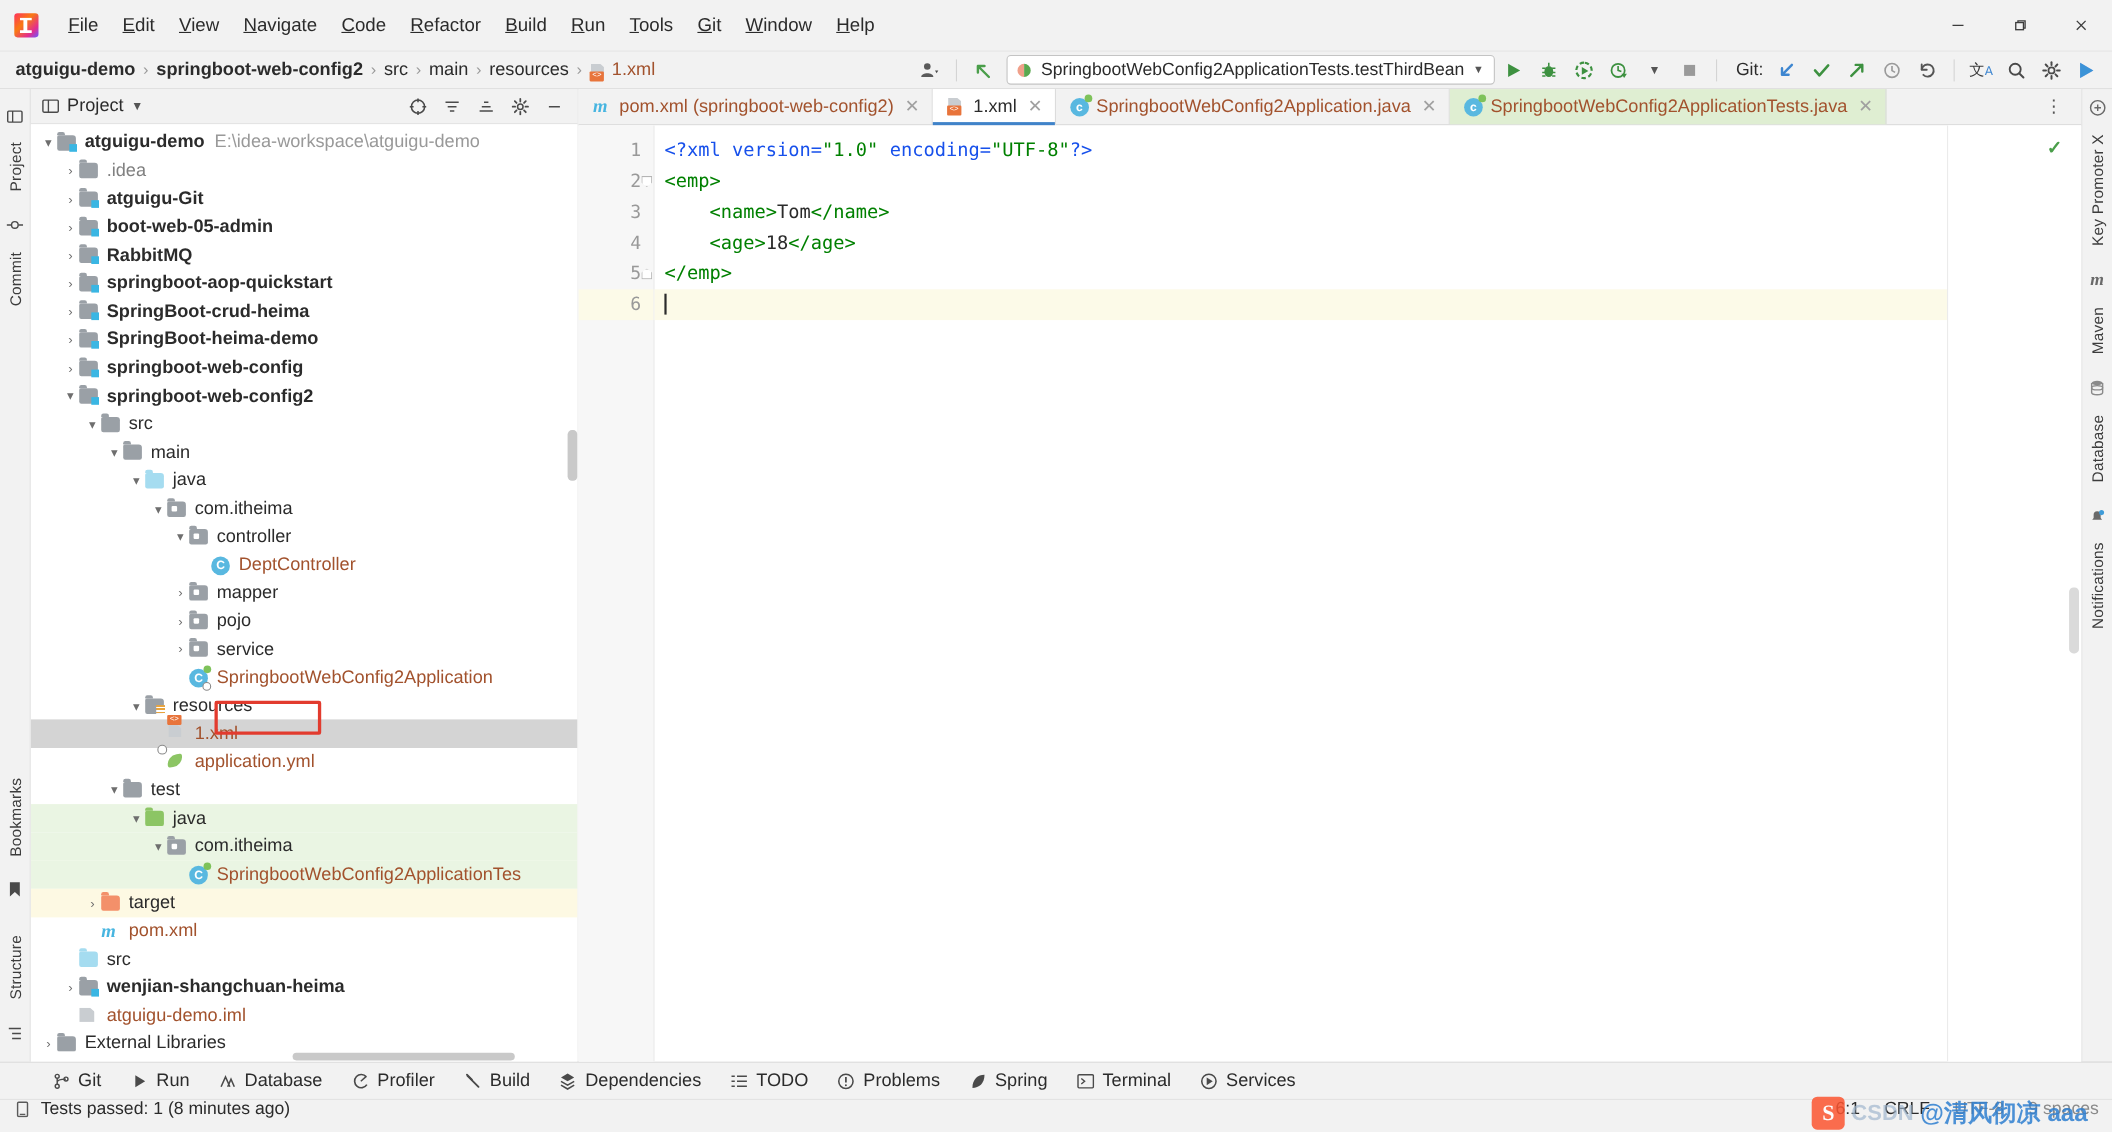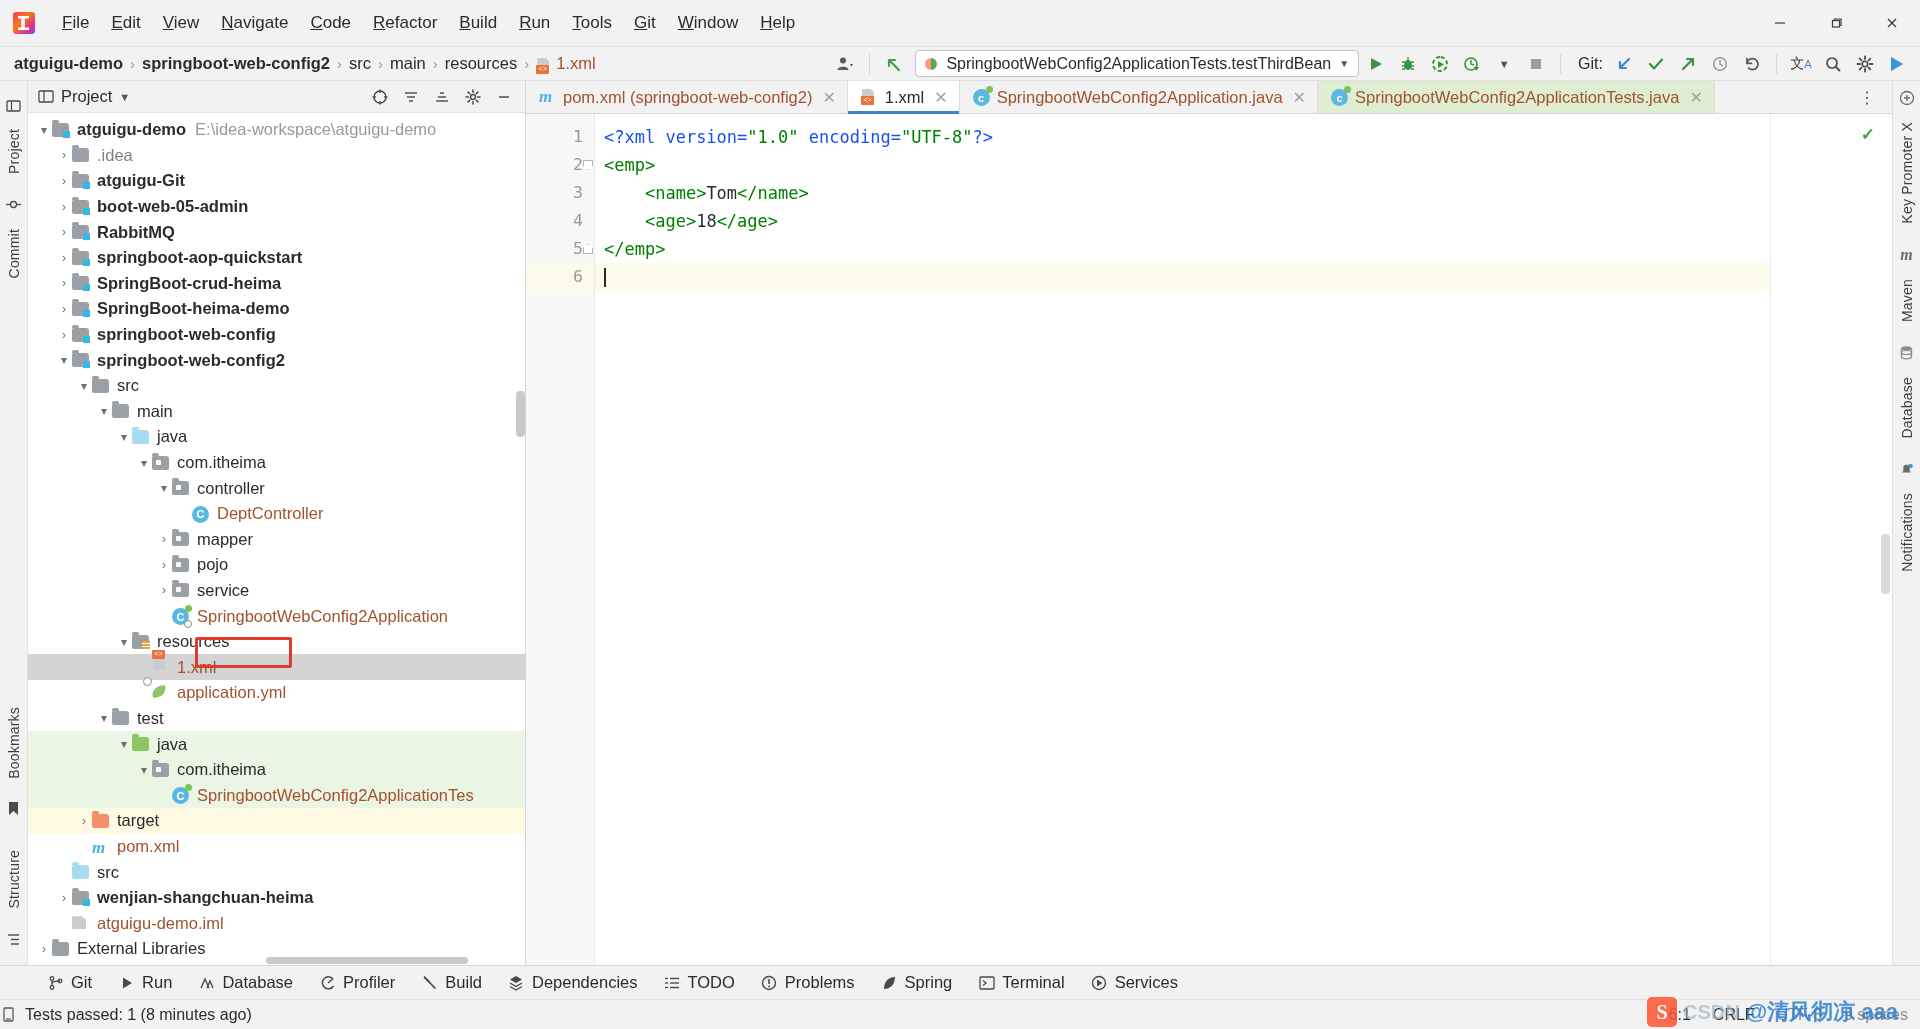--- a/index.html
+++ b/index.html
@@ -167,22 +167,22 @@
   .fm-box { width:10px; height:10px; border:1px solid #b4b4b4; background:#fff; position:relative;
             display:flex;align-items:center;justify-content:center; font-size:9px;color:#8a8a8a; line-height:1;}
   .fm-top { clip-path: polygon(0 0,100% 0,100% 60%,50% 100%,0 60%); }
   .fm-bot { clip-path: polygon(50% 0,100% 40%,100% 100%,0 100%,0 40%); }
 
   
   .toolwin { height: 34px; min-height:34px; display: flex; align-items: center; background: #f2f2f2;
              border-top: 1px solid #d6d6d6; padding-left: 34px; gap: 0px; }
   .tw { display: flex; align-items: center; gap: 7px; padding: 3px 13px; font-size: 16.5px; color: #2b2b2b; border-radius:3px;}
   .tw-ico { width: 17px; height: 17px; display:flex;align-items:center;justify-content:center; color:#4a4a4a; }
-  .statusbar { height: 22px; min-height:30px; display: flex; align-items: center; background: #f2f2f2;
-               border-top:1px solid #e3e3e3; font-size: 16px; color: #2b2b2b; position:relative;}
+  .statusbar { height: 22px; min-height:30px; display: flex; align-items: flex-start; background: #f2f2f2;
+               border-top:1px solid #e3e3e3; padding-left: 12px; font-size: 16px; color: #2b2b2b; position:relative;}
   .sb-right { margin-left: auto; display: flex; align-items: center; gap: 22px; padding-right: 12px; }
   .sb-grey { color:#8a8a8a; }
 
   .watermark { position:absolute; right:22px; bottom:2px; display:flex; align-items:center; gap:6px;
                opacity:0.85; pointer-events:none; z-index:9; }
   .wm-csdn { width:30px;height:30px;background:#fc5531;border-radius:5px;color:#fff;font-weight:bold;
              font-size:20px;display:flex;align-items:center;justify-content:center;font-family:"Liberation Serif",serif;}
   .wm-txt { font-size:20px; color:#9fb6cd; font-weight:bold; opacity:0.8; }
   .wm-blue { font-size:22px; color:#2f7fd0; font-weight:bold; }
 

